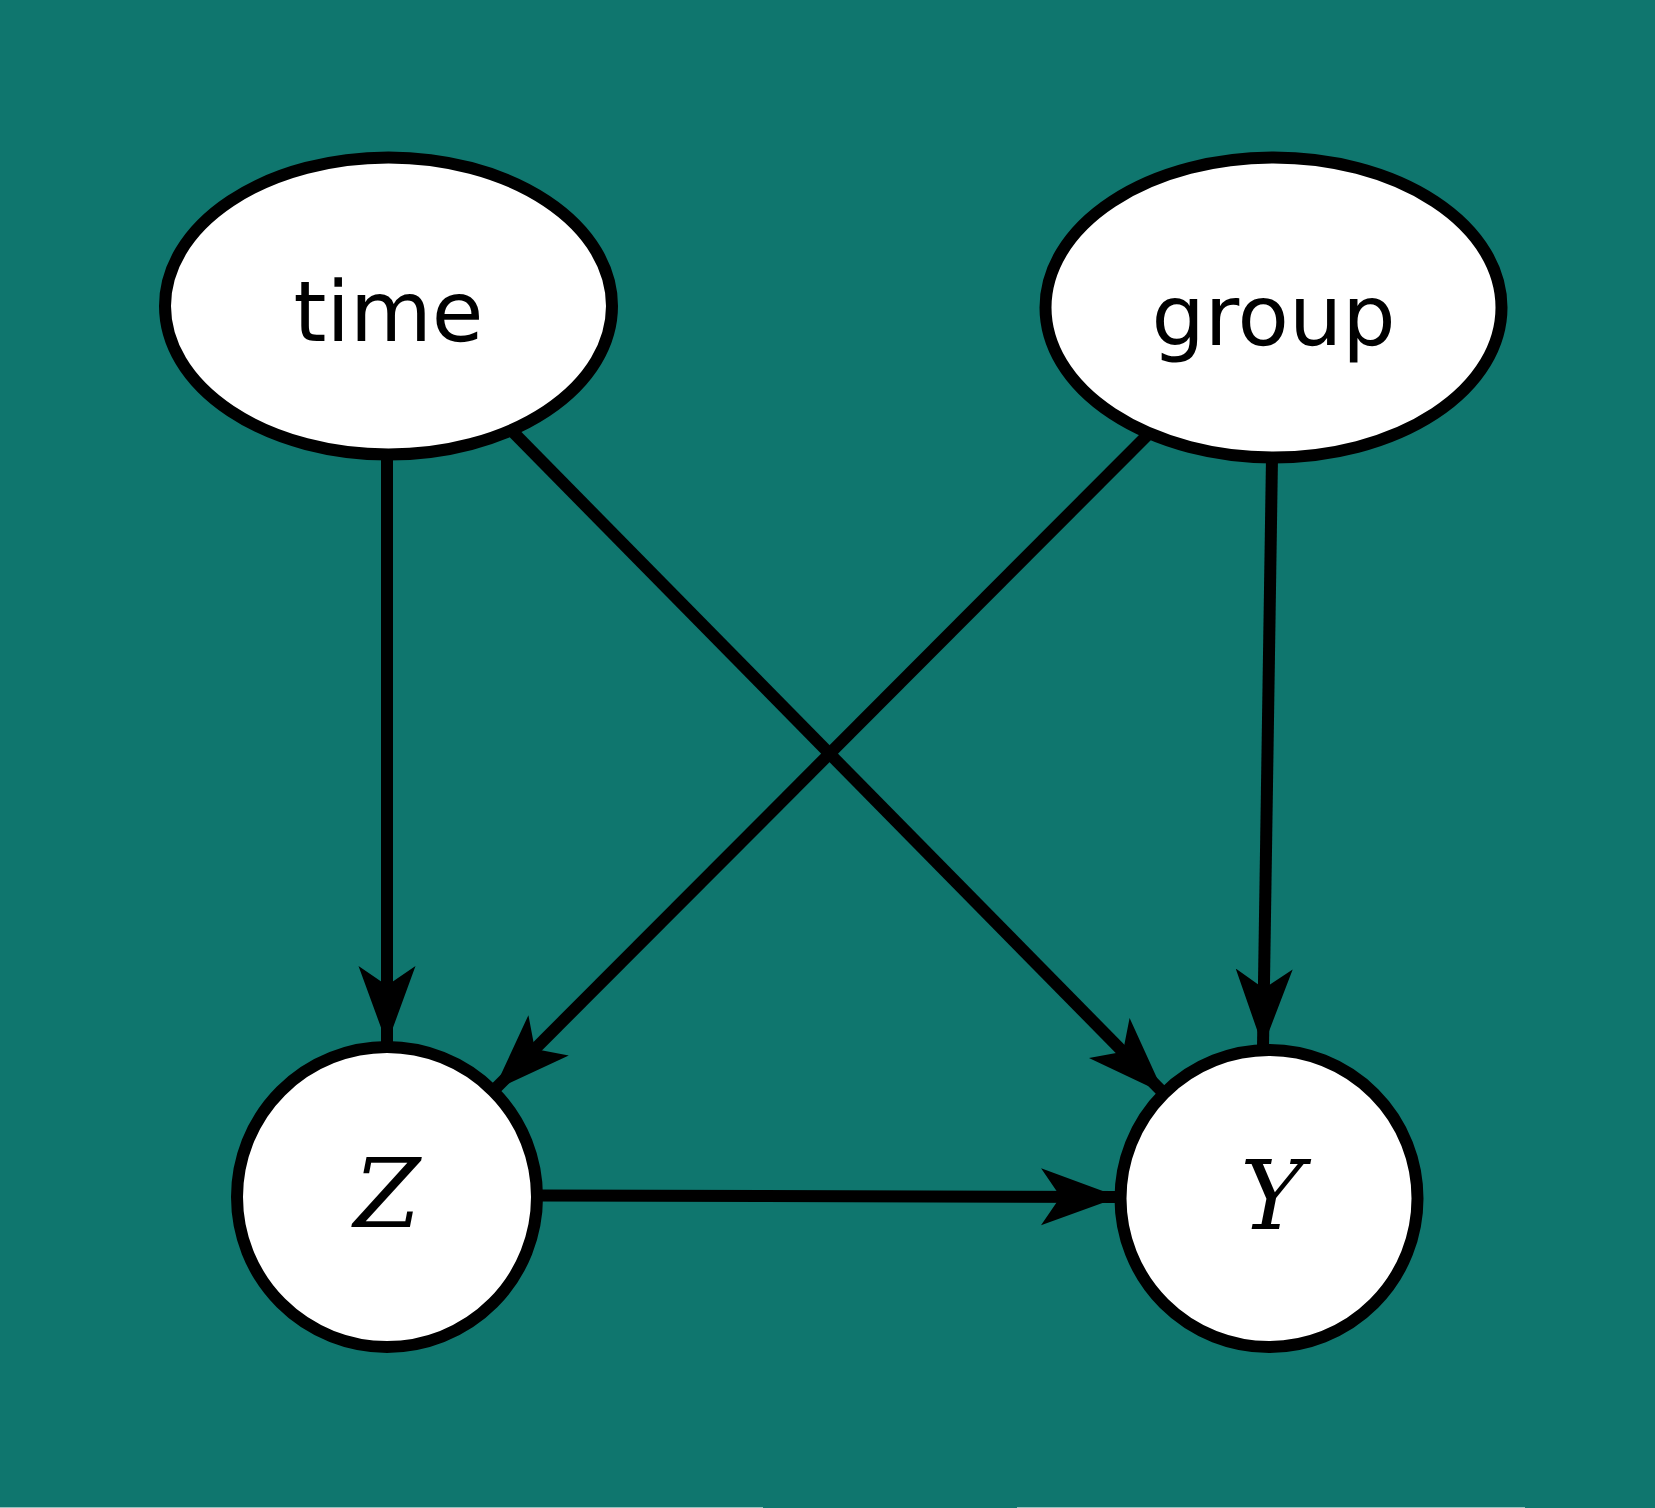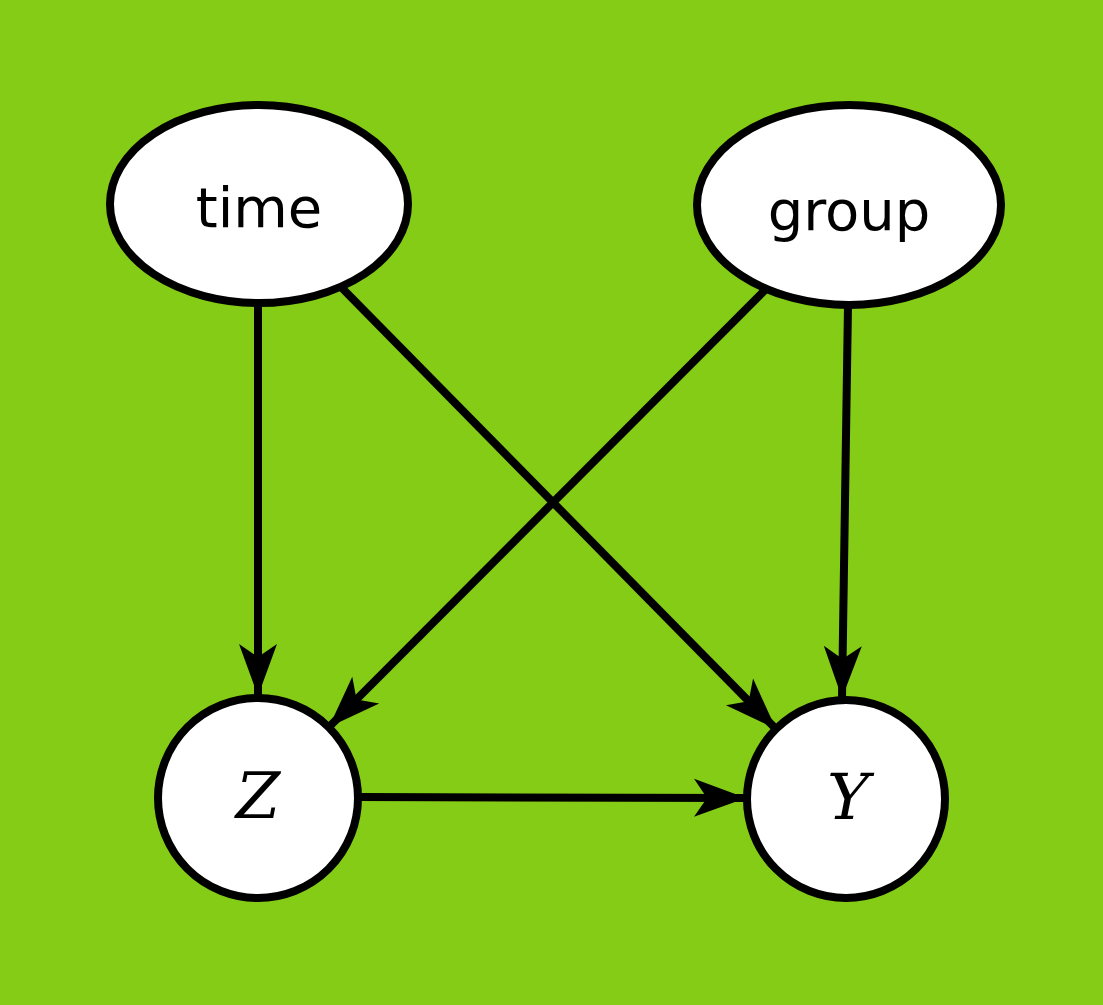--- a/index.html
+++ b/index.html
@@ -4,21 +4,21 @@
 <style>
   html, body {
     margin: 0;
     padding: 0;
     background: #ffffff;
   }
   .canvas {
     position: relative;
     width: 1103px;
     height: 1005px;
-    background: #84cc16;
+    background: #0f766e;
     overflow: hidden;
   }
   svg.dag {
     display: block;
     width: 1103px;
     height: 1005px;
   }
   .node-shape {
     fill: #ffffff;
     stroke: #000000;

